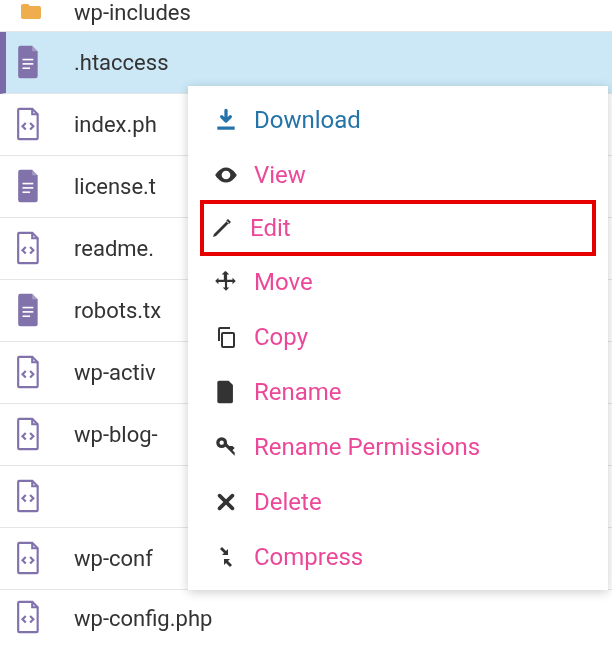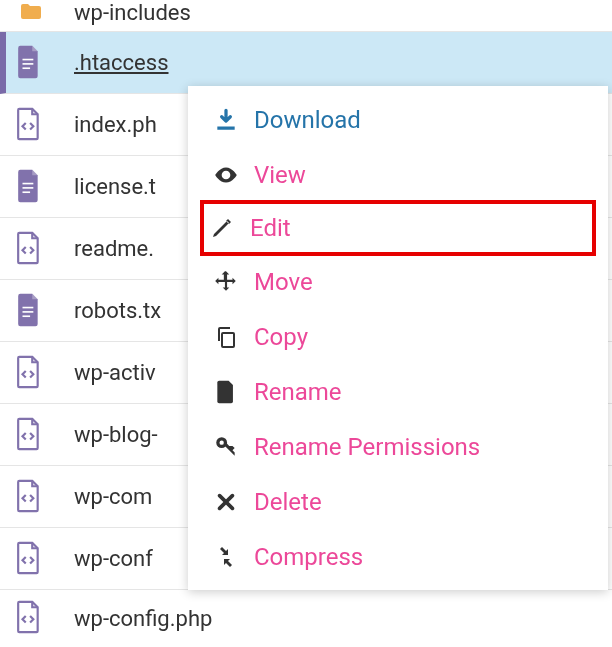--- a/index.html
+++ b/index.html
@@ -21,21 +21,20 @@
       align-items: center;
       height: 62px;
       border-bottom: 1px solid #e5e5e5;
       padding-left: 16px;
       cursor: pointer;
     }
     .file-row.selected {
       background: #cce8f6;
       border-left: 6px solid #7a6aa8;
       padding-left: 10px;
-      text-decoration: underline;
     }
     .file-row.partial-top {
       height: 32px;
       align-items: flex-start;
       padding-bottom: 0;
     }
     .file-row.partial-bottom {
       height: 56px;
       border-bottom: none;
     }
@@ -188,21 +187,20 @@
   </div>
 
   <div class="file-row">
     <span class="file-icon">
       <svg viewBox="0 0 24 30" width="26" height="34">
           <path fill="none" stroke="#8172ac" stroke-width="2" d="M3 1h12l5 5v22a1 1 0 01-1 1H3a1 1 0 01-1-1V2a1 1 0 011-1z"></path>
           <path fill="none" stroke="#8172ac" stroke-width="2" d="M15 1v5h5"></path>
           <path fill="none" stroke="#8172ac" stroke-width="2" d="M9 14l-3 3 3 3M13 14l3 3-3 3"></path>
         </svg>
     </span>
-    <span class="file-name">wp-com</span>
   </div>
 
   <div class="file-row">
     <span class="file-icon">
       <svg viewBox="0 0 24 30" width="26" height="34">
           <path fill="none" stroke="#8172ac" stroke-width="2" d="M3 1h12l5 5v22a1 1 0 01-1 1H3a1 1 0 01-1-1V2a1 1 0 011-1z"></path>
           <path fill="none" stroke="#8172ac" stroke-width="2" d="M15 1v5h5"></path>
           <path fill="none" stroke="#8172ac" stroke-width="2" d="M9 14l-3 3 3 3M13 14l3 3-3 3"></path>
         </svg>
     </span>

